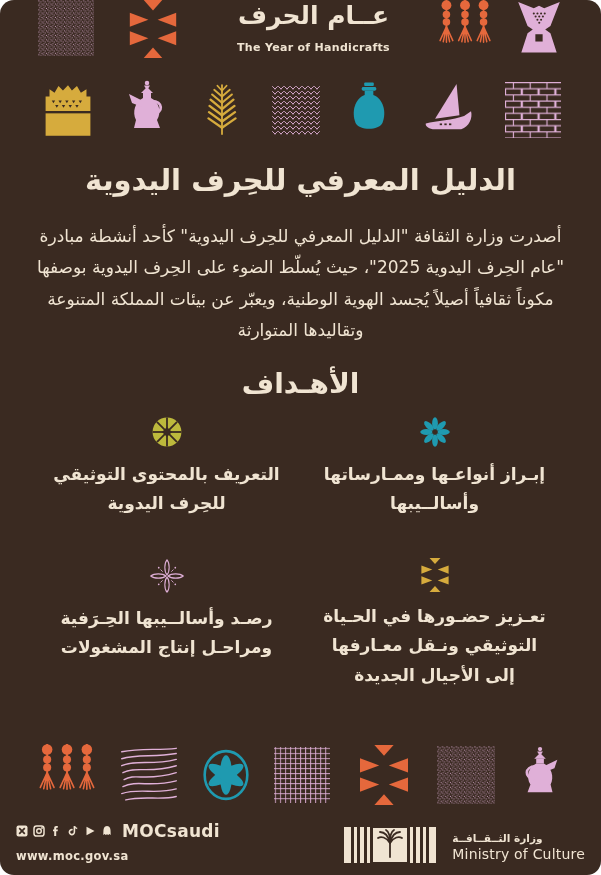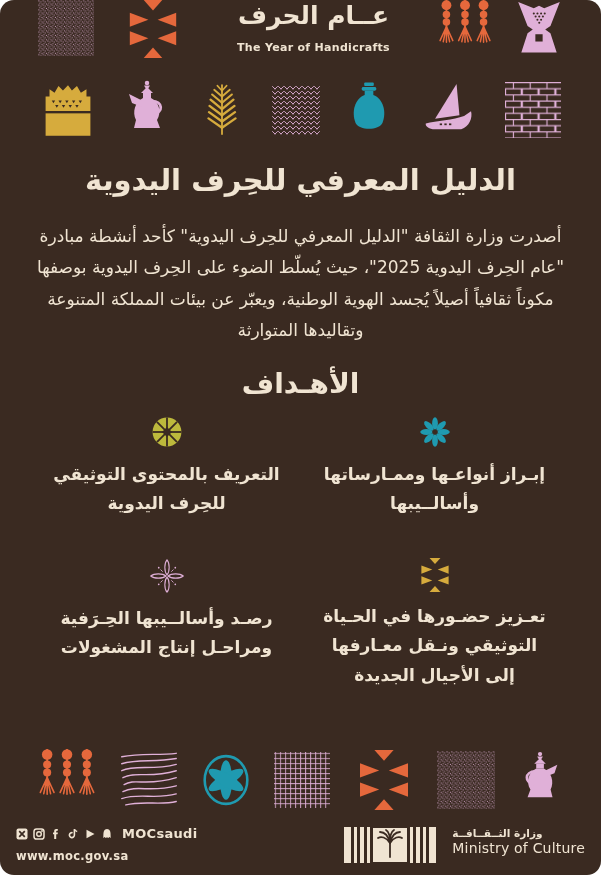--- a/index.html
+++ b/index.html
@@ -34,23 +34,23 @@
   .goals{direction:rtl;display:grid;grid-template-columns:1fr 1fr;column-gap:36px;row-gap:40px;
          width:500px;margin:14px auto 0;text-align:center}
   .goal-icon{display:block;margin:0 auto 10px}
   .goal-text{font-size:17px;font-weight:bold;line-height:1.72}
 
   .bottom-icons{display:flex;justify-content:space-between;align-items:center;padding:0 36px;margin-top:auto}
 
   footer{display:flex;justify-content:space-between;align-items:flex-end;padding:14px 16px 12px}
   .social-row{display:flex;gap:5px;align-items:center}
   .social-row svg{display:block}
-  .handle{font-size:13px;font-weight:bold;margin-left:4px;letter-spacing:.3px}
+  .handle{font-size:17px;font-weight:bold;margin-left:4px;letter-spacing:.3px}
   .url{font-size:11.5px;font-weight:bold;margin-top:8px;letter-spacing:.3px}
-  .ministry{display:flex;align-items:flex-start;gap:16px}
+  .ministry{display:flex;align-items:flex-end;gap:16px}
   .ministry-text{display:flex;flex-direction:column;align-items:flex-start;line-height:1.25}
   .ministry-ar{font-size:10.5px;font-weight:bold;direction:rtl}
   .ministry-en{font-size:14px;font-weight:normal;letter-spacing:.2px}
 </style>
 </head>
 <body>
 
 <svg width="0" height="0" style="position:absolute" aria-hidden="true">
   <defs>
     <pattern id="pat-stipple" width="8" height="8" patternUnits="userSpaceOnUse">

